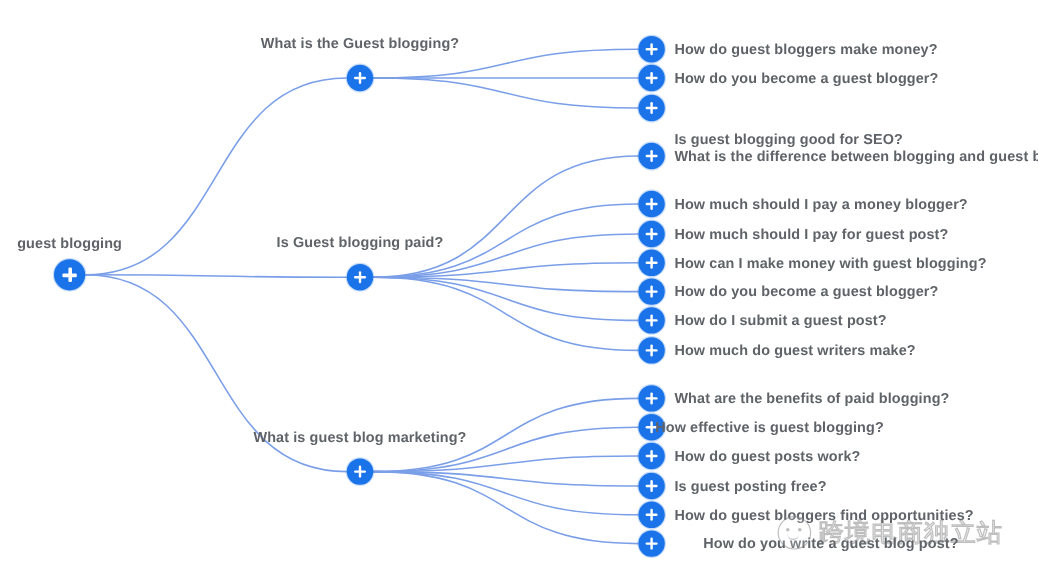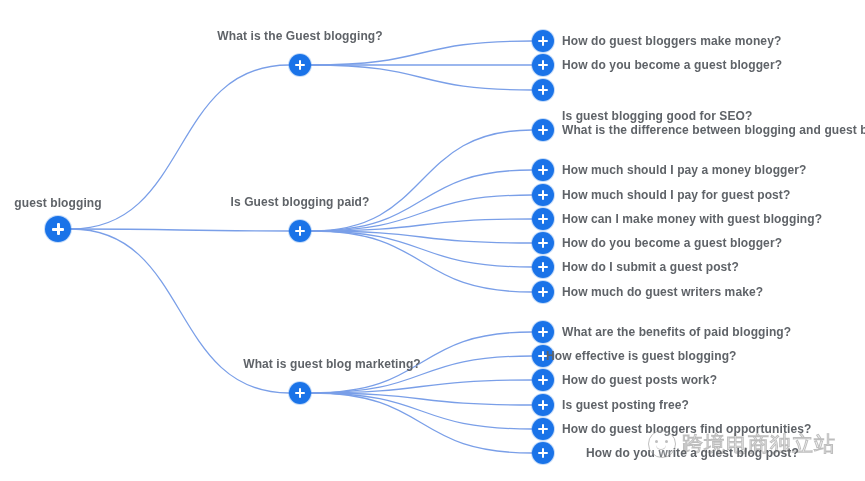--- a/index.html
+++ b/index.html
@@ -183,21 +183,21 @@
       <div class="node-label right-of" style="left: 562px; top: 267px;">How do I submit a guest post?</div>
       <div class="node" title="How much do guest writers make?" style="left: 543px; top: 292px; width: 22px; height: 22px; background: rgb(26, 115, 232);">
         <span class="plus-h" style="width: 10px; height: 2px; left: 6px; top: 10px;"></span>
         <span class="plus-v" style="height: 10px; width: 2px; top: 6px; left: 10px;"></span>
       </div>
       <div class="node-label right-of" style="left: 562px; top: 292px;">How much do guest writers make?</div>
       <div class="node" title="What is guest blog marketing?" style="left: 300px; top: 393px; width: 22px; height: 22px; background: rgb(26, 115, 232);">
         <span class="plus-h" style="width: 10px; height: 2px; left: 6px; top: 10px;"></span>
         <span class="plus-v" style="height: 10px; width: 2px; top: 6px; left: 10px;"></span>
       </div>
-      <div class="node-label above" style="left: 300px; top: 371px; margin-left: 32px;">What is guest blog marketing?</div>
+      <div class="node-label above" style="left: 300px; top: 371px;">What is guest blog marketing?</div>
       <div class="node" title="What are the benefits of guest blogging?" style="left: 543px; top: 332px; width: 22px; height: 22px; background: rgb(26, 115, 232);">
         <span class="plus-h" style="width: 10px; height: 2px; left: 6px; top: 10px;"></span>
         <span class="plus-v" style="height: 10px; width: 2px; top: 6px; left: 10px;"></span>
       </div>
       <div class="node-label right-of" style="left: 562px; top: 332px;">What are the benefits of paid blogging?</div>
       <div class="node" title="How effective is guest blogging?" style="left: 543px; top: 356px; width: 22px; height: 22px; background: rgb(26, 115, 232);">
         <span class="plus-h" style="width: 10px; height: 2px; left: 6px; top: 10px;"></span>
         <span class="plus-v" style="height: 10px; width: 2px; top: 6px; left: 10px;"></span>
       </div>
       <div class="node-label right-of" style="left: 546px; top: 356px;">How effective is guest blogging?</div>

